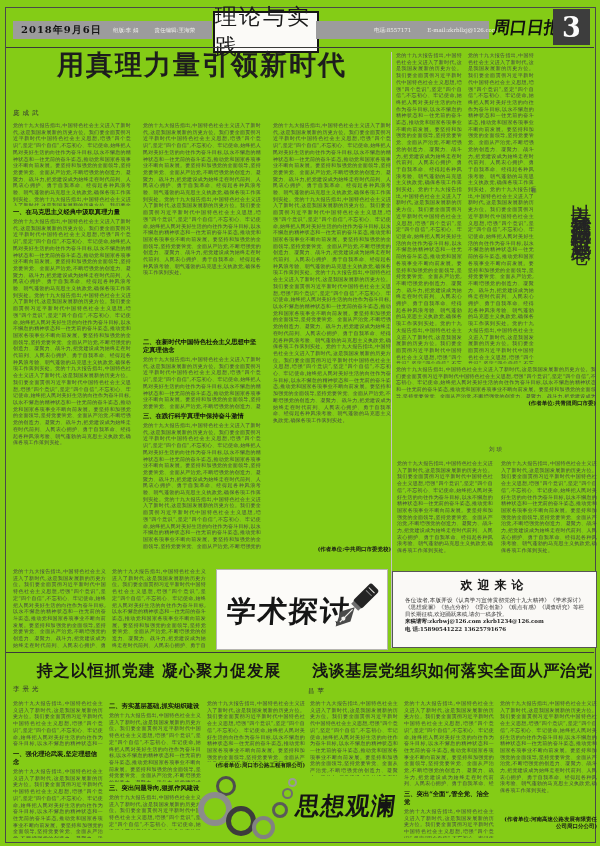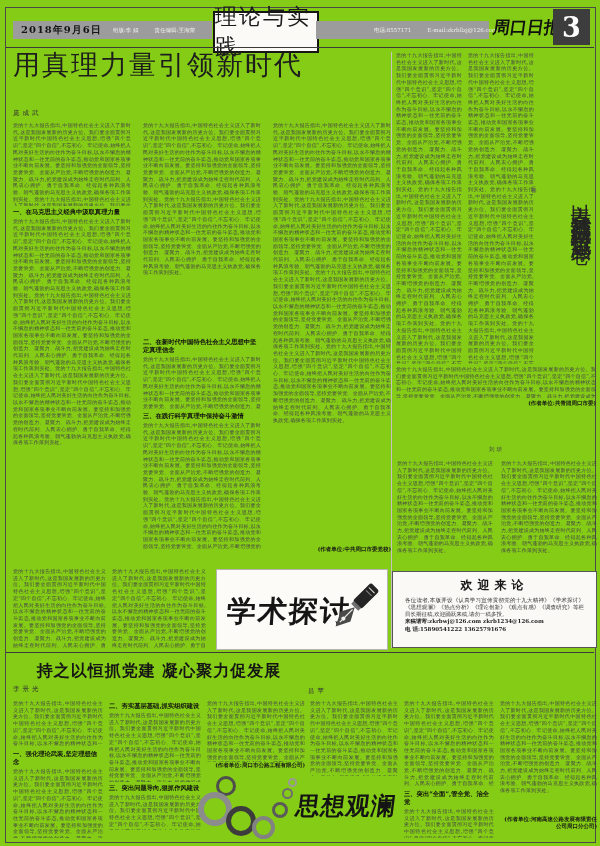--- a/index.html
+++ b/index.html
@@ -12,21 +12,21 @@
   .date-label{position:absolute;left:8px;top:2px;font-size:10px;font-weight:bold;color:#141414;letter-spacing:1px;line-height:14px;white-space:nowrap;}
   .staff{position:absolute;left:100px;top:6px;display:flex;gap:16px;font-size:5.5px;color:#f0efec;white-space:nowrap;}
   .section-box{left:213px;top:11px;width:102px;height:38px;background:#fbfaf7;border:2px solid #161616;display:flex;align-items:center;justify-content:center;font-size:22px;letter-spacing:2px;color:#1b1b1b;}
   .bar-right{left:316px;top:21px;width:173px;}
   .contact{position:absolute;left:58px;top:6px;display:flex;gap:16px;font-size:5.5px;color:#f0efec;white-space:nowrap;}
   .masthead{left:493px;top:16px;width:58px;font-size:17px;font-weight:800;color:#101010;transform:skewX(-8deg);white-space:nowrap;}
   .pagenum-box{left:553px;top:9px;width:37px;height:36px;background:#3d3d3d;color:#fdfdfd;display:flex;align-items:center;justify-content:center;font-size:27px;font-weight:bold;}
   .rule{background:#3a3a3a;height:1px;}
   .vrule{background:#c4c3c0;width:1px;}
   
-  .main-title{left:13px;top:50px;width:378px;text-align:left;font-size:27px;font-weight:400;line-height:29px;letter-spacing:2px;color:#1d1d1d;}
+  .main-title{left:13px;top:50px;width:378px;text-align:center;font-size:27px;font-weight:700;line-height:29px;letter-spacing:2px;color:#1d1d1d;}
   .byline{text-align:left;font-size:6.5px;color:#333;letter-spacing:3px;}
   
   .col{overflow:hidden;font-size:5px;line-height:6.7px;text-align:justify;color:#454545;letter-spacing:0.2px;}
   .fb{overflow:hidden;}
   .subhd{font-size:6.3px;line-height:8px;font-weight:bold;color:#101010;text-align:left;margin:2px 0;letter-spacing:0;}
   .attr{font-size:5.5px;line-height:7px;font-weight:bold;color:#161616;text-align:right;letter-spacing:0;}
   
   .vtitle{left:545px;top:54px;width:50px;height:310px;writing-mode:vertical-rl;font-size:21px;letter-spacing:3px;color:#242424;text-align:center;}
   .vauthor{left:531px;top:182px;writing-mode:vertical-rl;font-size:5px;color:#555;letter-spacing:1px;}
   .gov-title{left:396px;top:424px;width:201px;text-align:center;font-size:14.5px;font-weight:700;letter-spacing:0.5px;color:#151515;}
@@ -176,20 +176,21 @@
     <span class="ring" style="left:20px;top:0;width:14px;height:14px;border:3px solid #4e4e4e;"></span>
     <span class="ring" style="left:2px;top:16px;width:22px;height:22px;border:6px solid #8c8c8c;"></span>
     <span class="ring" style="left:30px;top:30px;width:20px;height:20px;border:5px solid #3c3c3c;"></span>
     <span class="ring" style="left:56px;top:40px;width:15px;height:15px;border:4px solid #828282;"></span>
     <span class="ring" style="left:76px;top:26px;width:10px;height:10px;border:3px solid #5a5a5a;"></span>
     <span class="ring" style="left:86px;top:12px;width:7px;height:7px;border:2px solid #6e6e6e;"></span>
     <span class="ring" style="left:92px;top:2px;width:5px;height:5px;border:2px solid #9a9a9a;"></span>
     <span class="thought-title">思想观澜</span>
   </div>
 
+  <div class="abs br-title">浅谈基层党组织如何落实全面从严治党</div>
   <div class="abs byline" style="left:308px;top:687px;width:289px;font-family:Liberation Mono, monospace;">吕苹</div>
   <div class="abs col" style="left:310px;top:700px;width:88px;height:76px;">
     <div class="fb" style="height:76px;">党的十九大报告指出,中国特色社会主义进入了新时代,这是我国发展新的历史方位。我们要全面贯彻习近平新时代中国特色社会主义思想,增强“四个意识”,坚定“四个自信”,不忘初心、牢记使命,始终把人民对美好生活的向往作为奋斗目标,以永不懈怠的精神状态和一往无前的奋斗姿态,推动党和国家各项事业不断向前发展。要坚持和加强党的全面领导,坚持党要管党、全面从严治党,不断增强党的创造力、凝聚力、战斗力,把党建设成为始终走在时代前列、人民衷心拥护、勇于自我革命、经得起各种风浪考验、朝气蓬勃的马克思主义执政党,确保各项工作落到实处。</div>
   </div>
   <div class="abs col" style="left:404px;top:700px;width:90px;height:138px;">
     <div class="fb" style="height:88px;">党的十九大报告指出,中国特色社会主义进入了新时代,这是我国发展新的历史方位。我们要全面贯彻习近平新时代中国特色社会主义思想,增强“四个意识”,坚定“四个自信”,不忘初心、牢记使命,始终把人民对美好生活的向往作为奋斗目标,以永不懈怠的精神状态和一往无前的奋斗姿态,推动党和国家各项事业不断向前发展。要坚持和加强党的全面领导,坚持党要管党、全面从严治党,不断增强党的创造力、凝聚力、战斗力,把党建设成为始终走在时代前列、人民衷心拥护、勇于自我革命、经得起各种风浪考验、朝气蓬勃的马克思主义执政党,确保各项工作落到实处。</div>
     <div class="subhd">三、突出“全面”,管全党、治全党</div>
     <div class="fb" style="height:34px;">党的十九大报告指出,中国特色社会主义进入了新时代,这是我国发展新的历史方位。我们要全面贯彻习近平新时代中国特色社会主义思想,增强“四个意识”,坚定“四个自信”,不忘初心、牢记使命,始终把人民对美好生活的向往作为奋斗目标,以永不懈怠的精神状态和一往无前的奋斗姿态,推动党和国家各项事业不断向前发展。要坚持和加强党的全面领导,坚持党要管党、全面从严治党,不断增强党的创造力、凝聚力、战斗力,把党建设成为始终走在时代前列、人民衷心拥护、勇于自我革命、经得起各种风浪考验、朝气蓬勃的马克思主义执政党,确保各项工作落到实处。</div>
   </div>
   <div class="abs col" style="left:500px;top:700px;width:97px;height:138px;">

